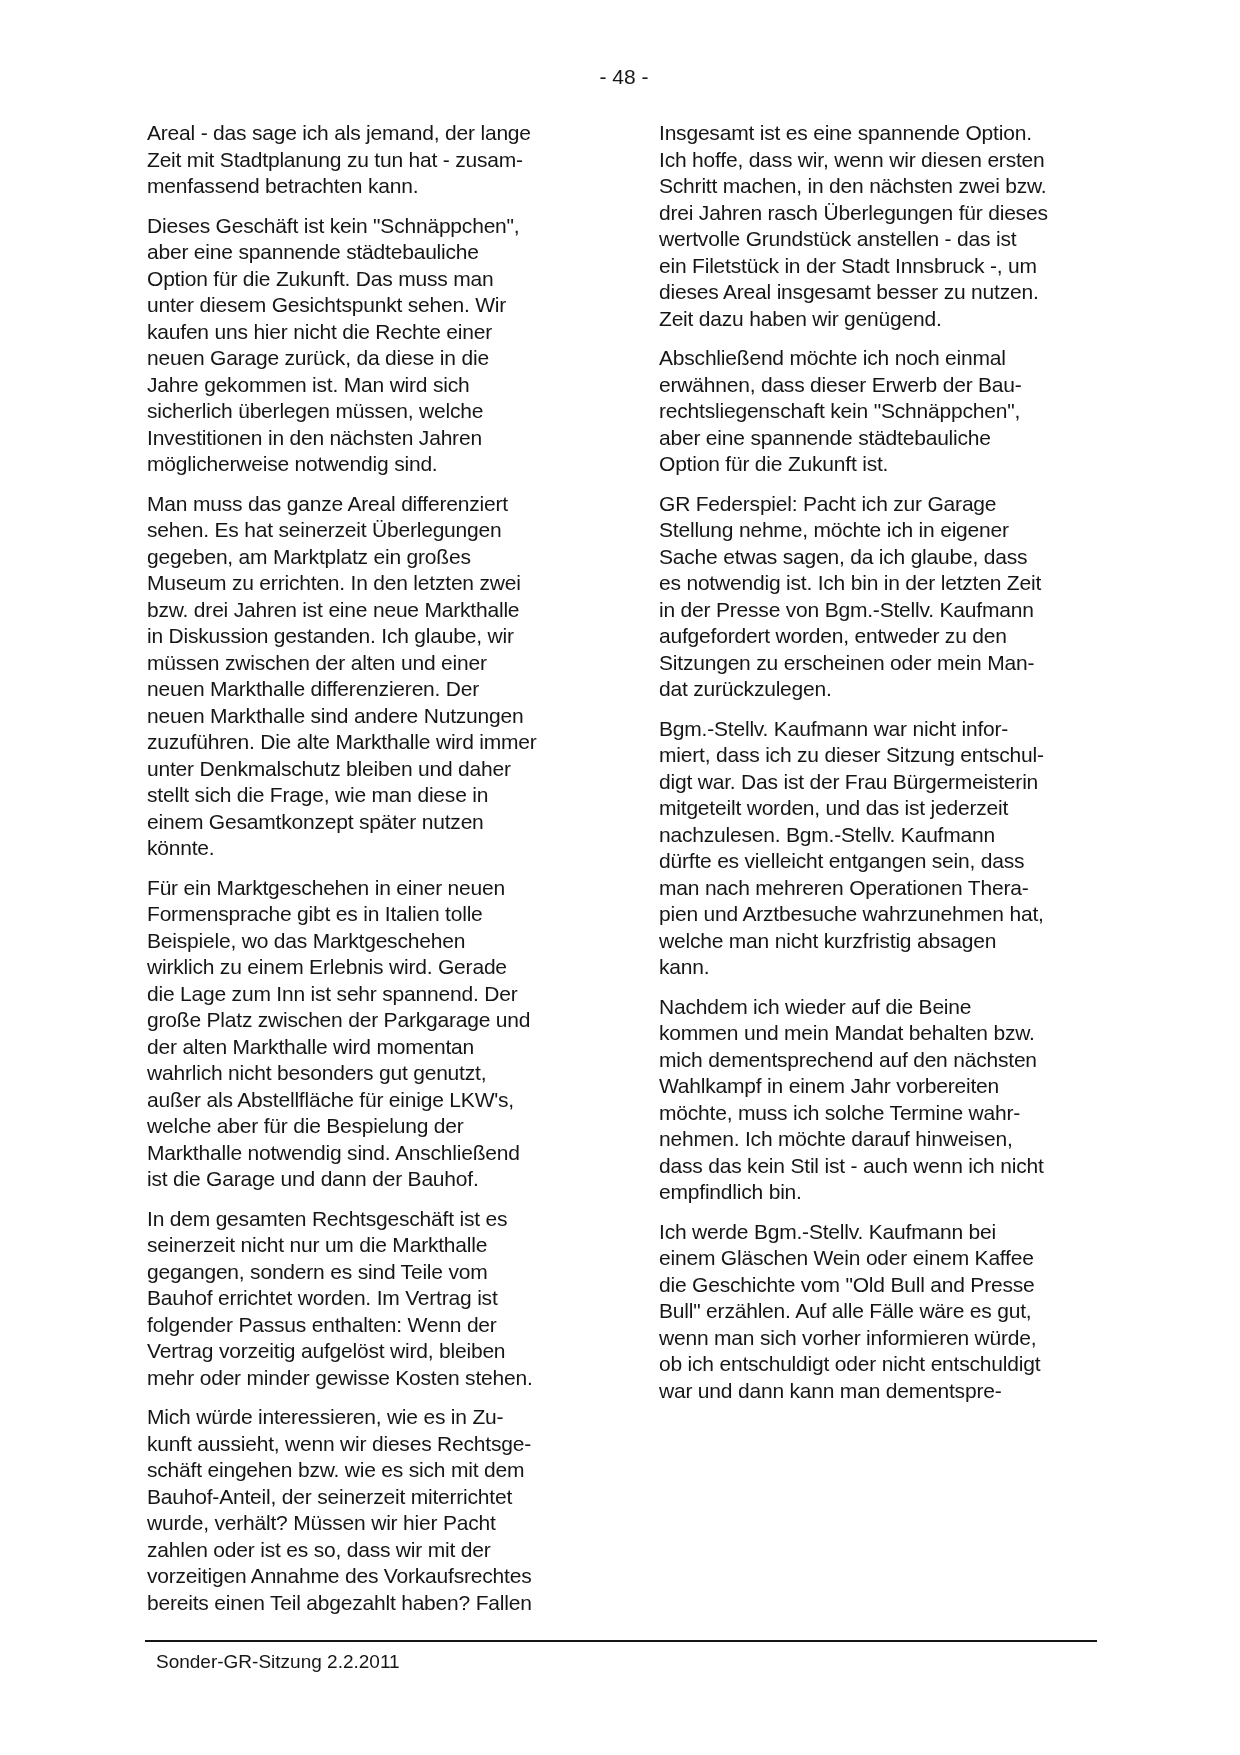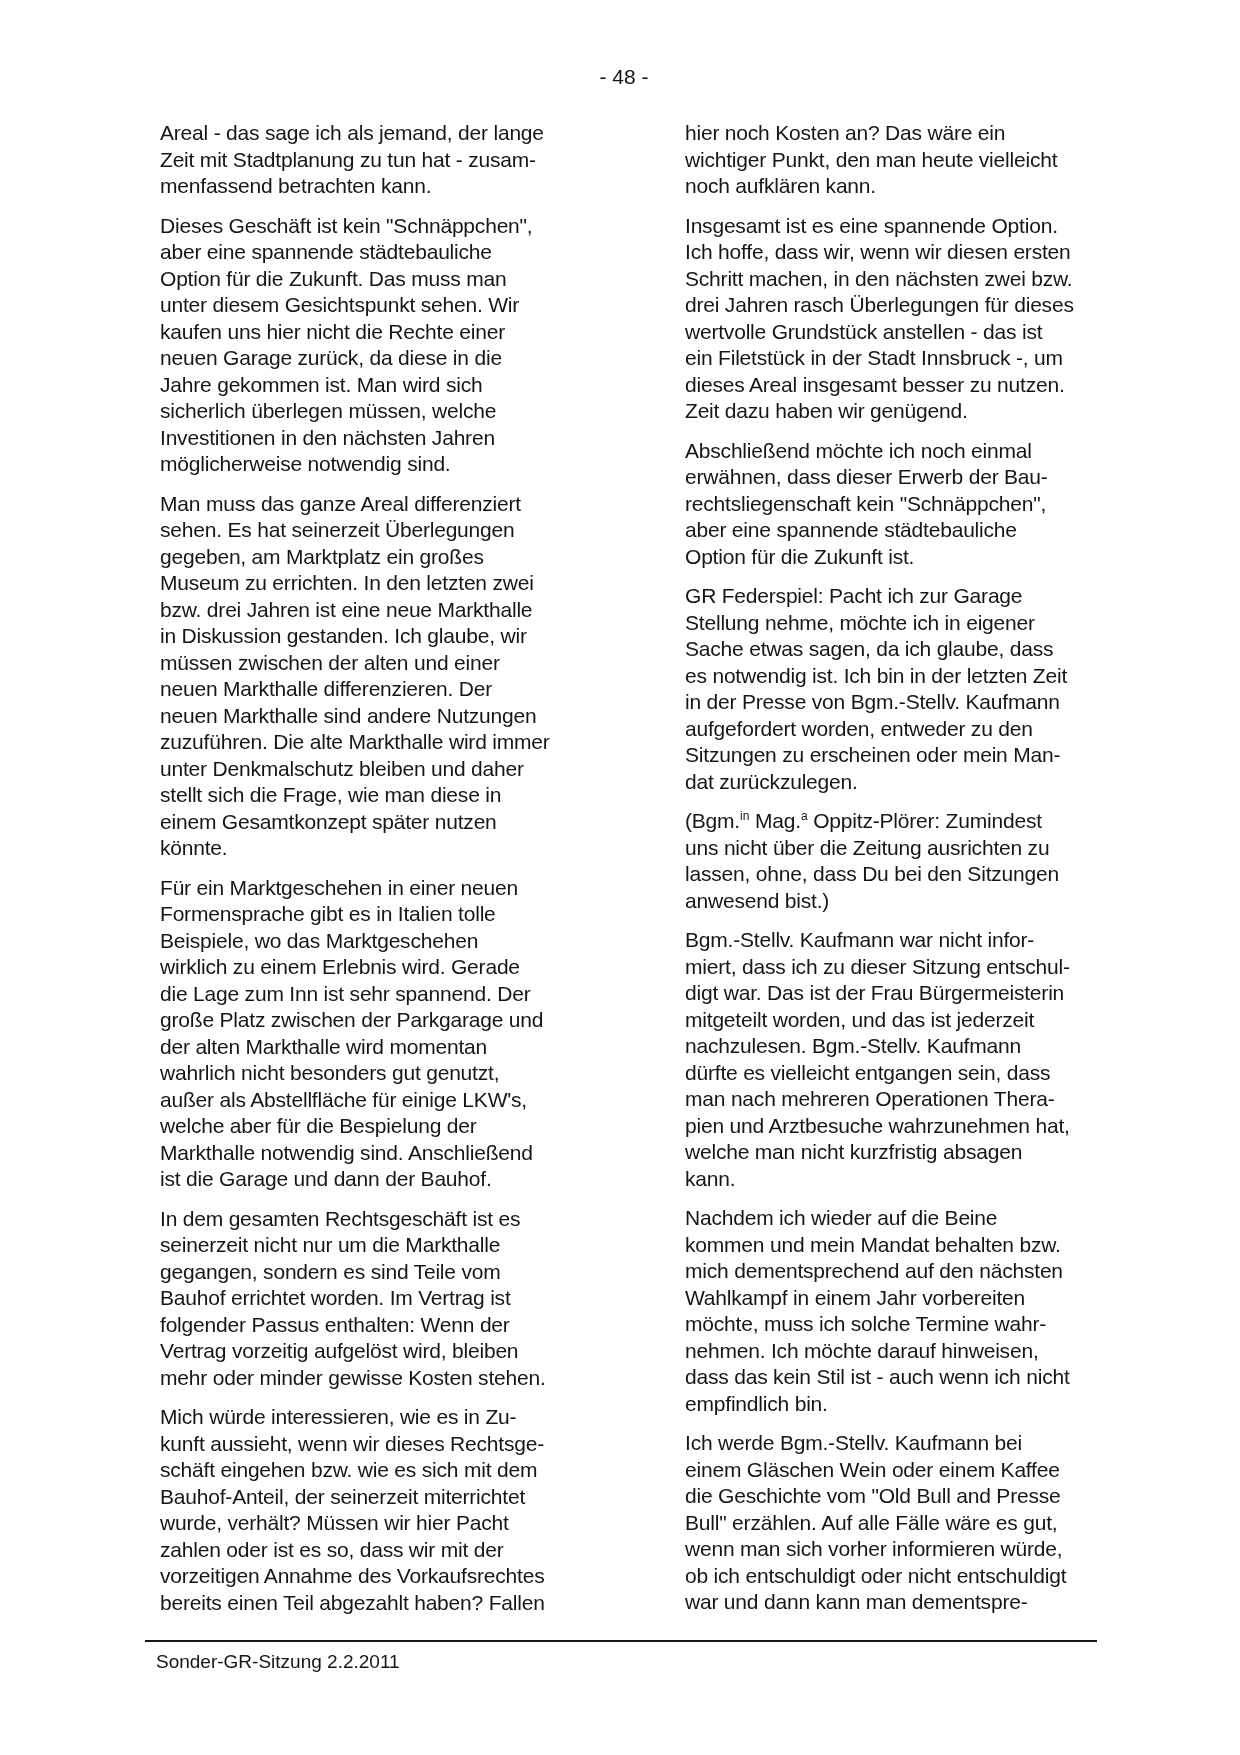--- a/index.html
+++ b/index.html
@@ -30,21 +30,20 @@
     position: absolute;
     top: 120px;
     left: 147px;
     width: 972px;
     display: flex;
     gap: 52px;
   }
   .column {
     width: 460px;
     flex: 0 0 460px;
-    margin-left: 13px;
   }
   p.para {
     margin: 0 0 13px 0;
     font-size: 21px;
     line-height: 26.5px;
     white-space: pre;
     letter-spacing: -0.2px;
   }
   p.para b {
     font-weight: normal;
@@ -132,23 +131,20 @@
 kunft aussieht, wenn wir dieses Rechtsge-
 schäft eingehen bzw. wie es sich mit dem
 Bauhof-Anteil, der seinerzeit miterrichtet
 wurde, verhält? Müssen wir hier Pacht
 zahlen oder ist es so, dass wir mit der
 vorzeitigen Annahme des Vorkaufsrechtes
 bereits einen Teil abgezahlt haben? Fallen</p>
     </div>
 
     <div class="column">
-      <p class="para">hier noch Kosten an? Das wäre ein
-wichtiger Punkt, den man heute vielleicht
-noch aufklären kann.</p>
       <p class="para">Insgesamt ist es eine spannende Option.
 Ich hoffe, dass wir, wenn wir diesen ersten
 Schritt machen, in den nächsten zwei bzw.
 drei Jahren rasch Überlegungen für dieses
 wertvolle Grundstück anstellen - das ist
 ein Filetstück in der Stadt Innsbruck -, um
 dieses Areal insgesamt besser zu nutzen.
 Zeit dazu haben wir genügend.</p>
       <p class="para">Abschließend möchte ich noch einmal
 erwähnen, dass dieser Erwerb der Bau-
@@ -158,24 +154,20 @@
 
       <p class="para"><b>GR Federspiel:</b><span> Pacht ich zur Garage
 Stellung nehme, möchte ich in eigener
 Sache etwas sagen, da ich glaube, dass
 es notwendig ist. Ich bin in der letzten Zeit
 in der Presse von Bgm.-Stellv. Kaufmann
 aufgefordert worden, entweder zu den
 Sitzungen zu erscheinen oder mein Man-
 dat zurückzulegen.</span></p>
 
-      <p class="para"><span>(Bgm.</span><sup>in</sup><span> Mag.</span><sup>a</sup><span> Oppitz-Plörer: Zumindest
-uns nicht über die Zeitung ausrichten zu
-lassen, ohne, dass Du bei den Sitzungen
-anwesend bist.)</span></p>
 
       <p class="para">Bgm.-Stellv. Kaufmann war nicht infor-
 miert, dass ich zu dieser Sitzung entschul-
 digt war. Das ist der Frau Bürgermeisterin
 mitgeteilt worden, und das ist jederzeit
 nachzulesen. Bgm.-Stellv. Kaufmann
 dürfte es vielleicht entgangen sein, dass
 man nach mehreren Operationen Thera-
 pien und Arztbesuche wahrzunehmen hat,
 welche man nicht kurzfristig absagen

